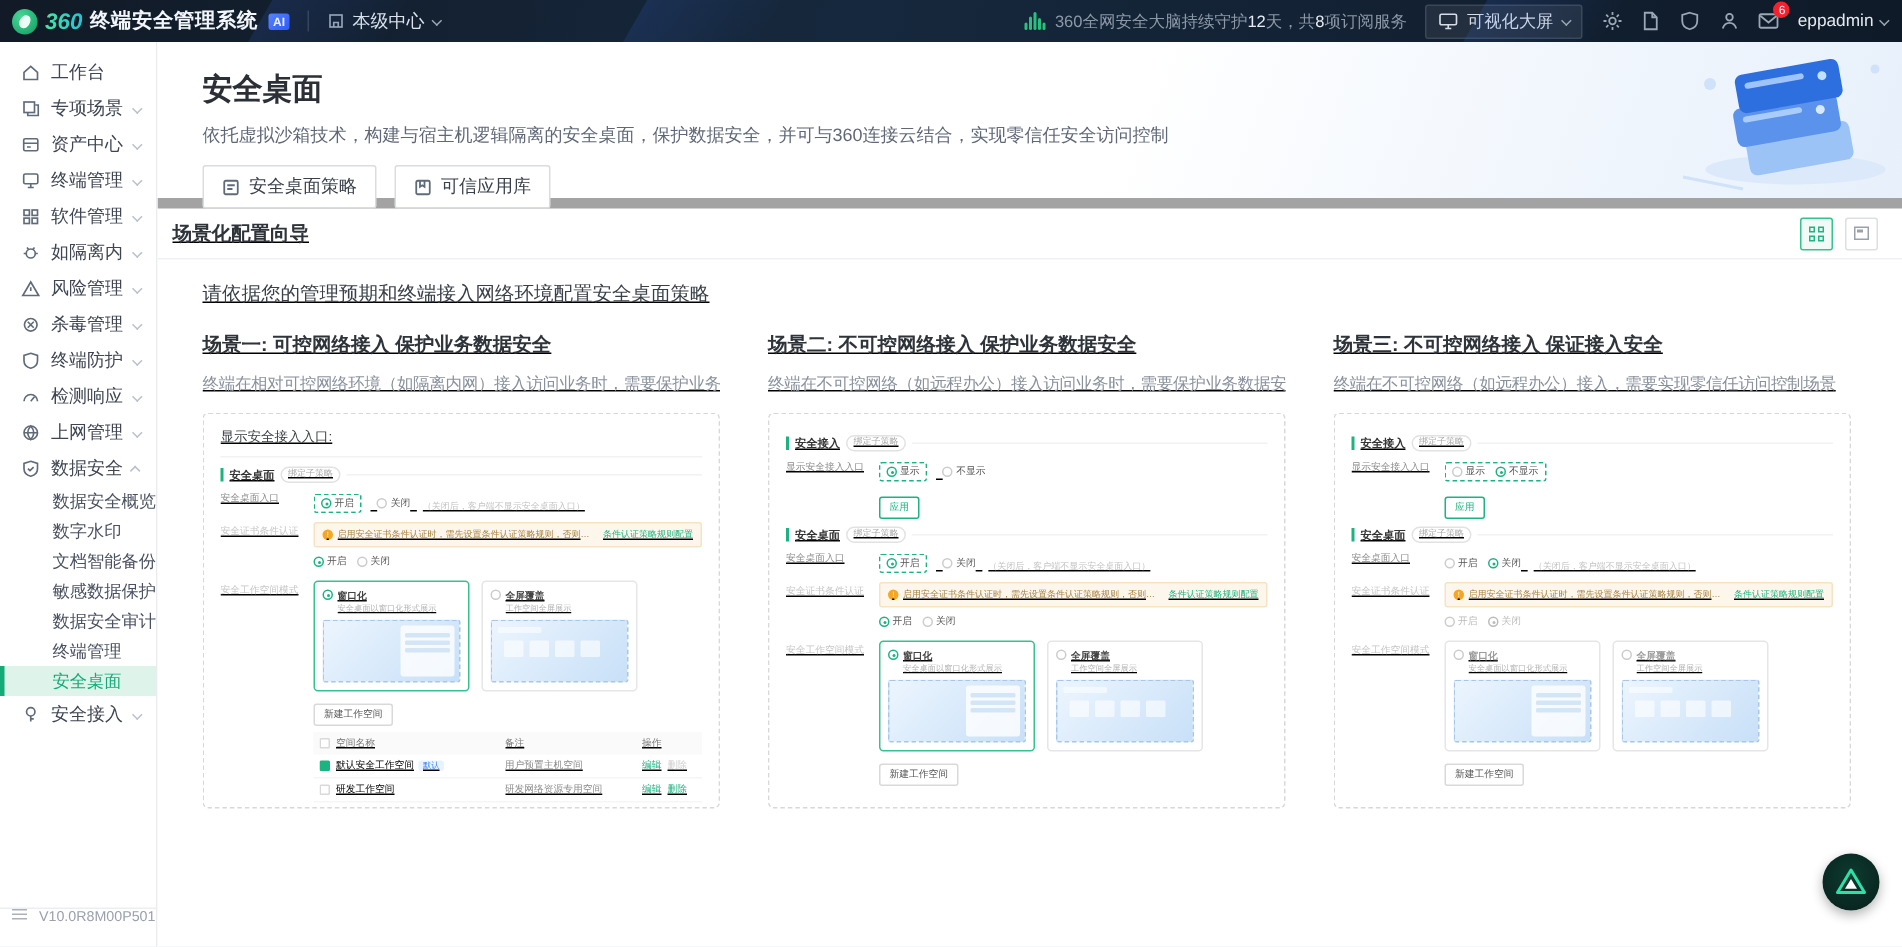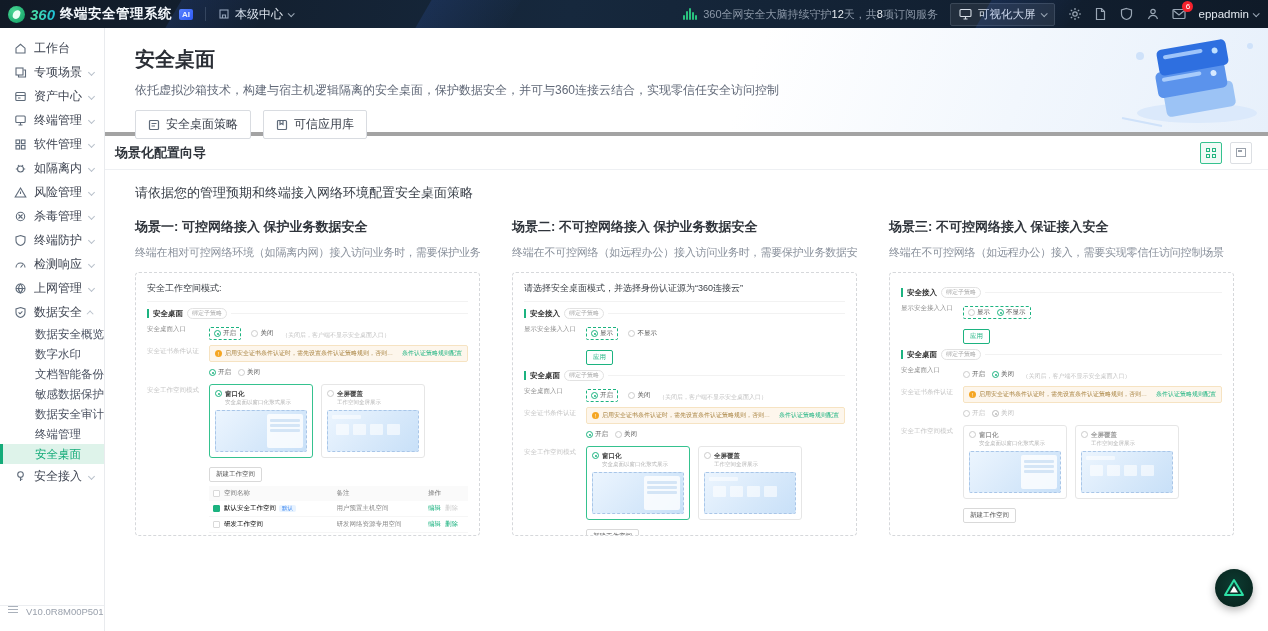--- a/index.html
+++ b/index.html
@@ -72,21 +72,21 @@
     background:linear-gradient(110deg,#ffffff 55%,#f2f7fd 78%,#e7f0fb 100%);}
   .page-title { font-size:20px; font-weight:bold; color:#2b2f36;}
   .page-desc { font-size:12px; color:#606877; margin-top:9px;}
   .hdr-btns { margin-top:11px; display:flex; gap:12px;}
   .hdr-btn { display:flex; align-items:center; gap:6px; border:1px solid #d9dce1; background:#fff;
     border-radius:2px; padding:5px 12px; font-size:12px; color:#3b414c; cursor:pointer;}
   .hdr-btn svg { stroke:#5f6b7a; fill:none; stroke-width:1.2;}
   .illus { position:absolute; right:6px; top:0; width:250px; height:104px; pointer-events:none;}
 
   
-  .wizard { border-top:4px solid #a3a3a3;}
+  .wizard { border-top:7px solid #a3a3a3;text-decoration:underline;}
   .wizard-head { display:flex; align-items:center; height:34px; padding:0 16px 0 10px;
     border-bottom:1px solid #eef0f3;}
   .wizard-title { font-size:13px; font-weight:bold; color:#2f343b;}
   .view-toggles { margin-left:auto; display:flex; gap:8px;}
   .vt-btn { width:22px; height:22px; border:1px solid #dcdfe3; background:#fff; border-radius:2px;
     display:flex; align-items:center; justify-content:center; cursor:pointer;}
   .vt-btn.active { border-color:#35c28f; background:#f1faf6;}
   .grid-glyph { display:grid; grid-template-columns:4px 4px; gap:2px;}
   .grid-glyph i { width:4px; height:4px; border:1px solid #21b47f; display:block;}
   .panel-glyph { width:10px; height:9px; border:1px solid #9aa1ab; position:relative;}
@@ -439,21 +439,21 @@
         </div>
       </div>
       <div class="wizard-body">
         <div class="wizard-sub">请依据您的管理预期和终端接入网络环境配置安全桌面策略</div>
         <div class="scenarios">
 
           <div class="scenario">
             <div class="sc-title">场景一: 可控网络接入 保护业务数据安全</div>
             <div class="sc-desc">终端在相对可控网络环境（如隔离内网）接入访问业务时，需要保护业务数据安全的场景</div>
             <div class="preview-card">
-              <div class="mini-header">安全工作空间模式:</div>
+              <div class="mini-header">显示安全接入入口:</div>
               <div class="msec">
                 <span class="msec-bar"></span>
                   <span class="msec-title">安全桌面</span>
                 <span class="mtag">绑定子策略</span>
                   <span class="msec-line"></span>
               </div>
               <div class="mrow">
                 <div class="mlabel">安全桌面入口</div>
                 <div class="mctrl">
                   <span class="msel-box">
@@ -570,21 +570,20 @@
                   </div>
                 </div>
               </div>
             </div>
           </div>
 
           <div class="scenario">
             <div class="sc-title">场景二: 不可控网络接入 保护业务数据安全</div>
             <div class="sc-desc">终端在不可控网络（如远程办公）接入访问业务时，需要保护业务数据安全的场景</div>
             <div class="preview-card">
-              <div class="mini-header">请选择安全桌面模式，并选择身份认证源为“360连接云”</div>
               <div class="msec">
                 <span class="msec-bar"></span>
                   <span class="msec-title">安全接入</span>
                 <span class="mtag">绑定子策略</span>
                   <span class="msec-line"></span>
               </div>
               <div class="mrow">
                 <div class="mlabel">显示安全接入入口</div>
                 <div class="mctrl">
                   <span class="msel-box">

